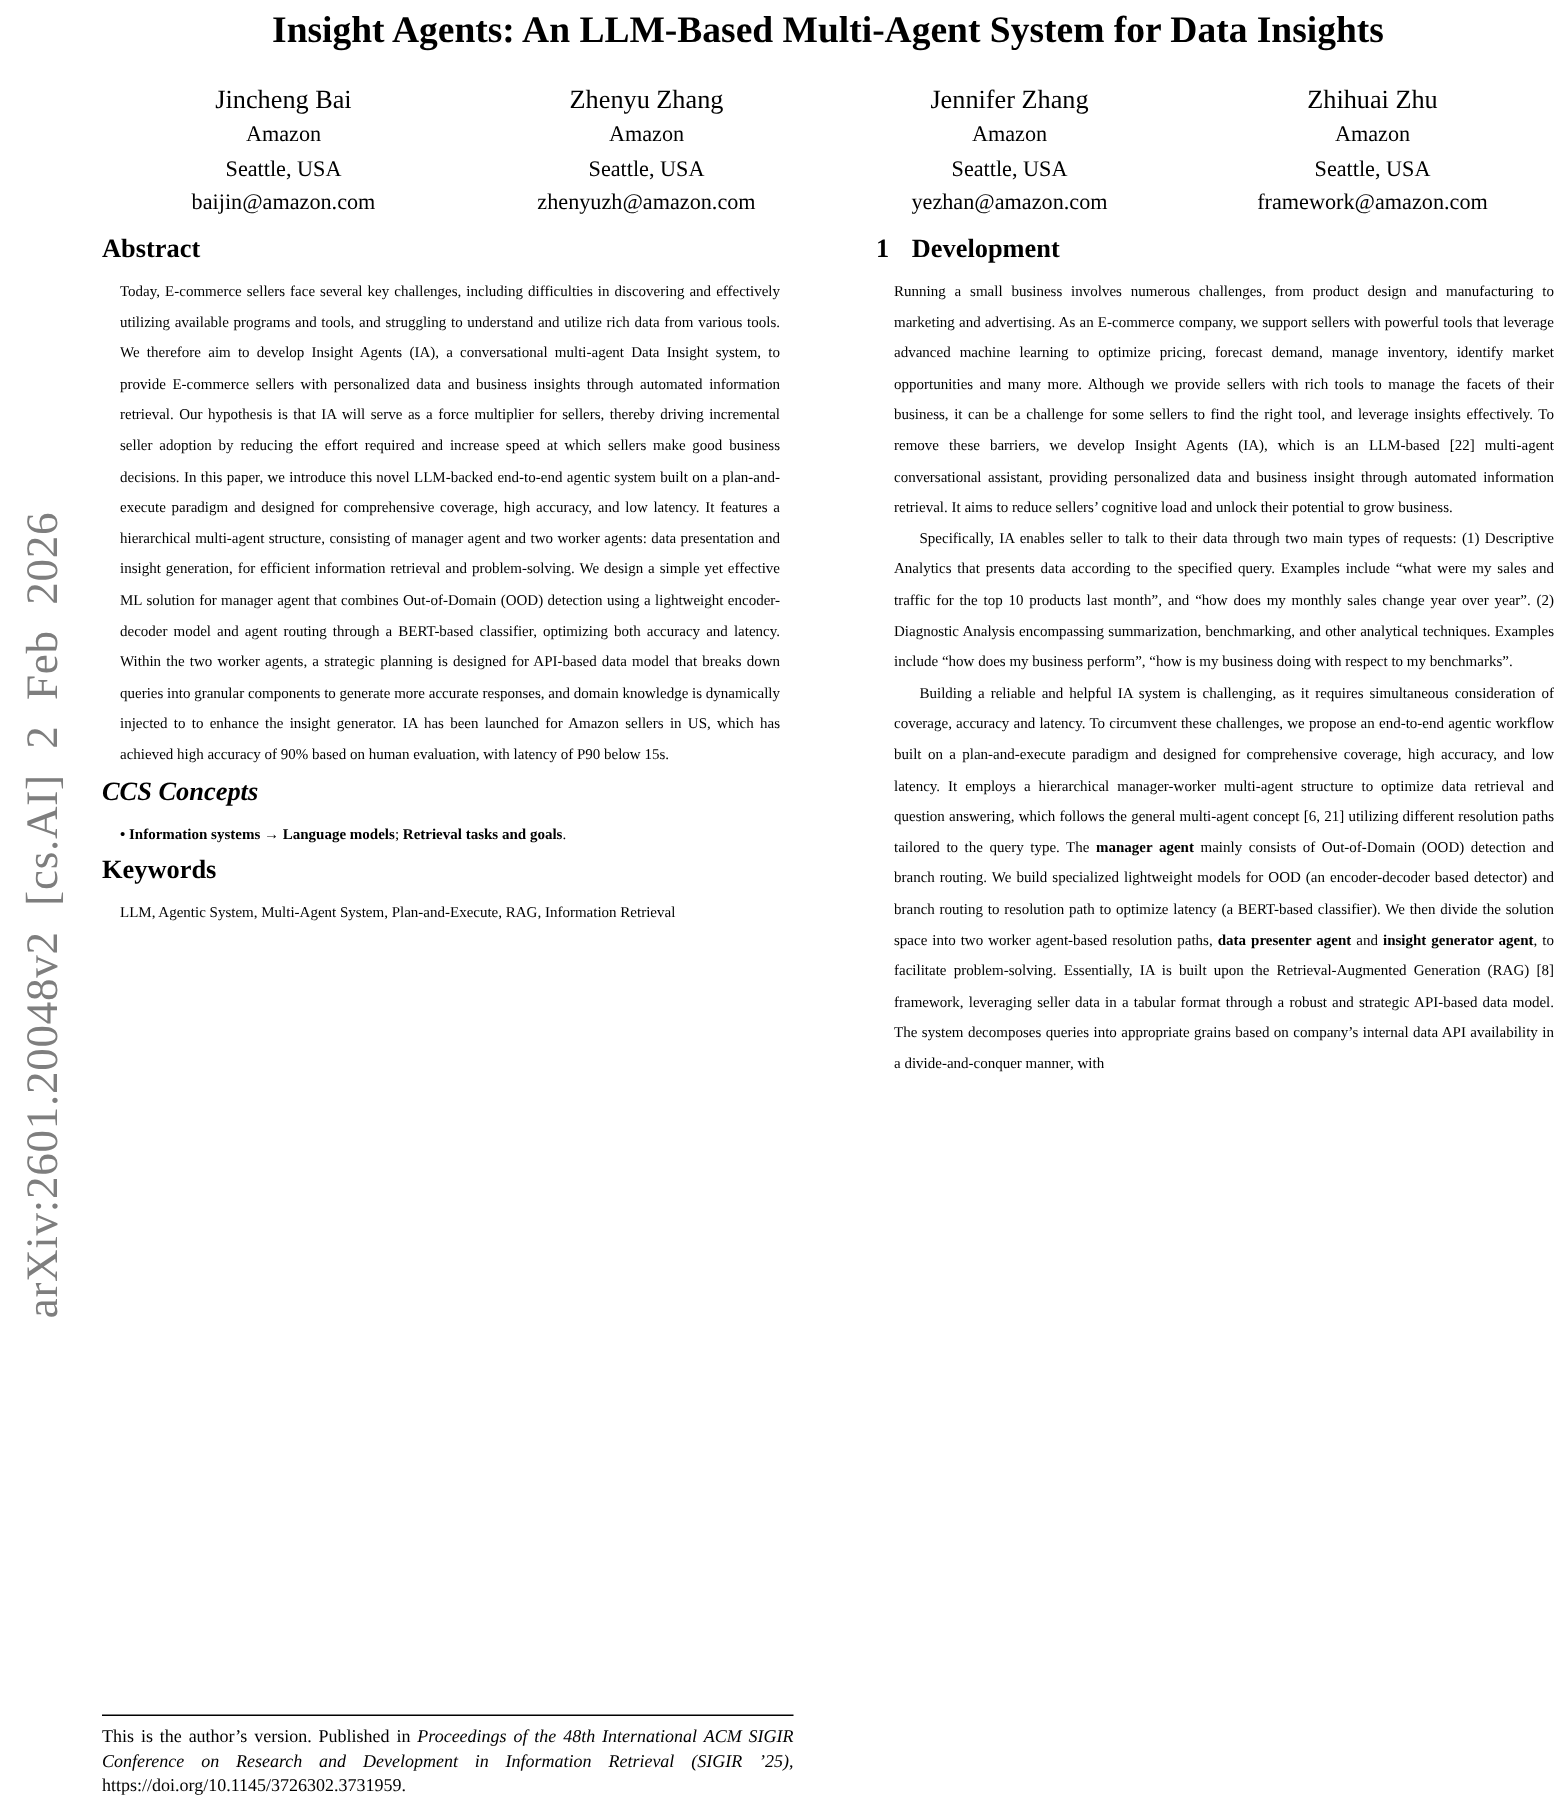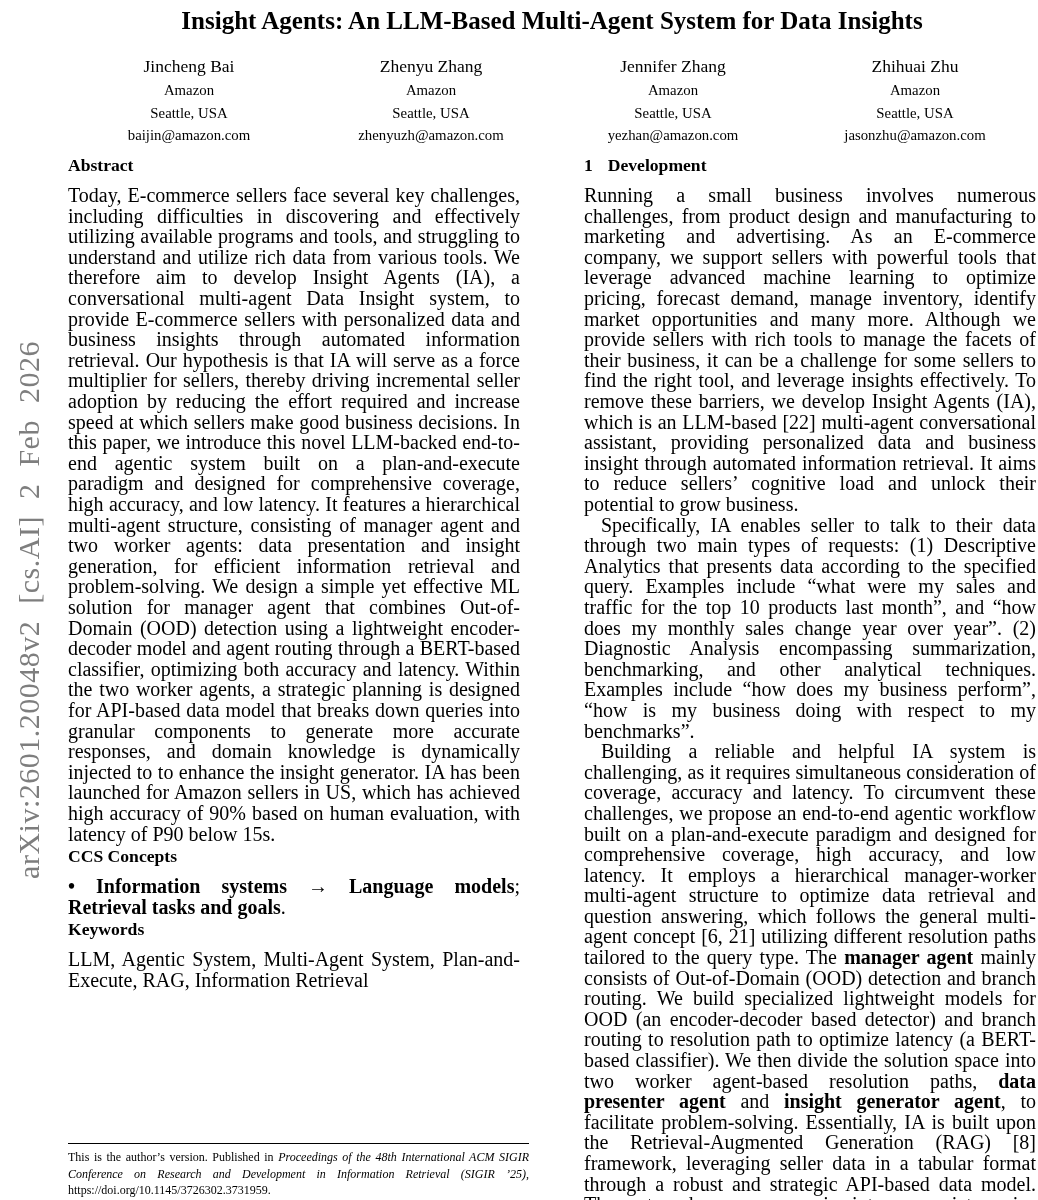--- a/index.html
+++ b/index.html
@@ -49,27 +49,28 @@
     display: flex;
     gap: 64px;
   }
   .col { width: 462px; }
   h2.section-heading {
     font-size: 17.6px;
     line-height: 24px;
     font-weight: bold;
     margin: 0 0 8px 0;
   }
-  .sec-gap { margin-top: 22px; }
+  .sec-gap { margin-top: 22px; font-style: italic; }
   .sec-gap2 { margin-top: 24px; }
   .heading-num { display: inline-block; margin-right: 15px; }
   p.body-text {
-    font-size: 20px;
+    font-size: 10px;
     line-height: 20.6px;
     text-align: justify;
+    margin-left: 12px;
   }
   p.indent { text-indent: 17px; }
   .footnote {
     position: absolute;
     left: 68px; top: 1143px;
     width: 461px;
     border-top: 1.4px solid #000;
     padding-top: 5px;
   }
   .footnote p {
@@ -103,21 +104,21 @@
     <div class="author">
       <div class="author-name">Jennifer Zhang</div>
       <div class="author-line">Amazon</div>
       <div class="author-line">Seattle, USA</div>
       <div class="author-line">yezhan@amazon.com</div>
     </div>
     <div class="author">
       <div class="author-name">Zhihuai Zhu</div>
       <div class="author-line">Amazon</div>
       <div class="author-line">Seattle, USA</div>
-      <div class="author-line">jasonzhu@amazon.com</div>
+      <div class="author-line">framework@amazon.com</div>
     </div>
   </div>
 
   <div class="columns">
 
     <div class="col">
       <h2 class="section-heading">Abstract</h2>
       <p class="body-text">Today, E-commerce sellers face several key challenges, including difficulties in discovering and effectively utilizing available programs and tools, and struggling to understand and utilize rich data from various tools. We therefore aim to develop Insight Agents (IA), a conversational multi-agent Data Insight system, to provide E-commerce sellers with personalized data and business insights through automated information retrieval. Our hypothesis is that IA will serve as a force multiplier for sellers, thereby driving incremental seller adoption by reducing the effort required and increase speed at which sellers make good business decisions. In this paper, we introduce this novel LLM-backed end-to-end agentic system built on a plan-and-execute paradigm and designed for comprehensive coverage, high accuracy, and low latency. It features a hierarchical multi-agent structure, consisting of manager agent and two worker agents: data presentation and insight generation, for efficient information retrieval and problem-solving. We design a simple yet effective ML solution for manager agent that combines Out-of-Domain (OOD) detection using a lightweight encoder-decoder model and agent routing through a BERT-based classifier, optimizing both accuracy and latency. Within the two worker agents, a strategic planning is designed for API-based data model that breaks down queries into granular components to generate more accurate responses, and domain knowledge is dynamically injected to to enhance the insight generator. IA has been launched for Amazon sellers in US, which has achieved high accuracy of 90% based on human evaluation, with latency of P90 below 15s.</p>
 
       <h2 class="section-heading sec-gap">CCS Concepts</h2>

